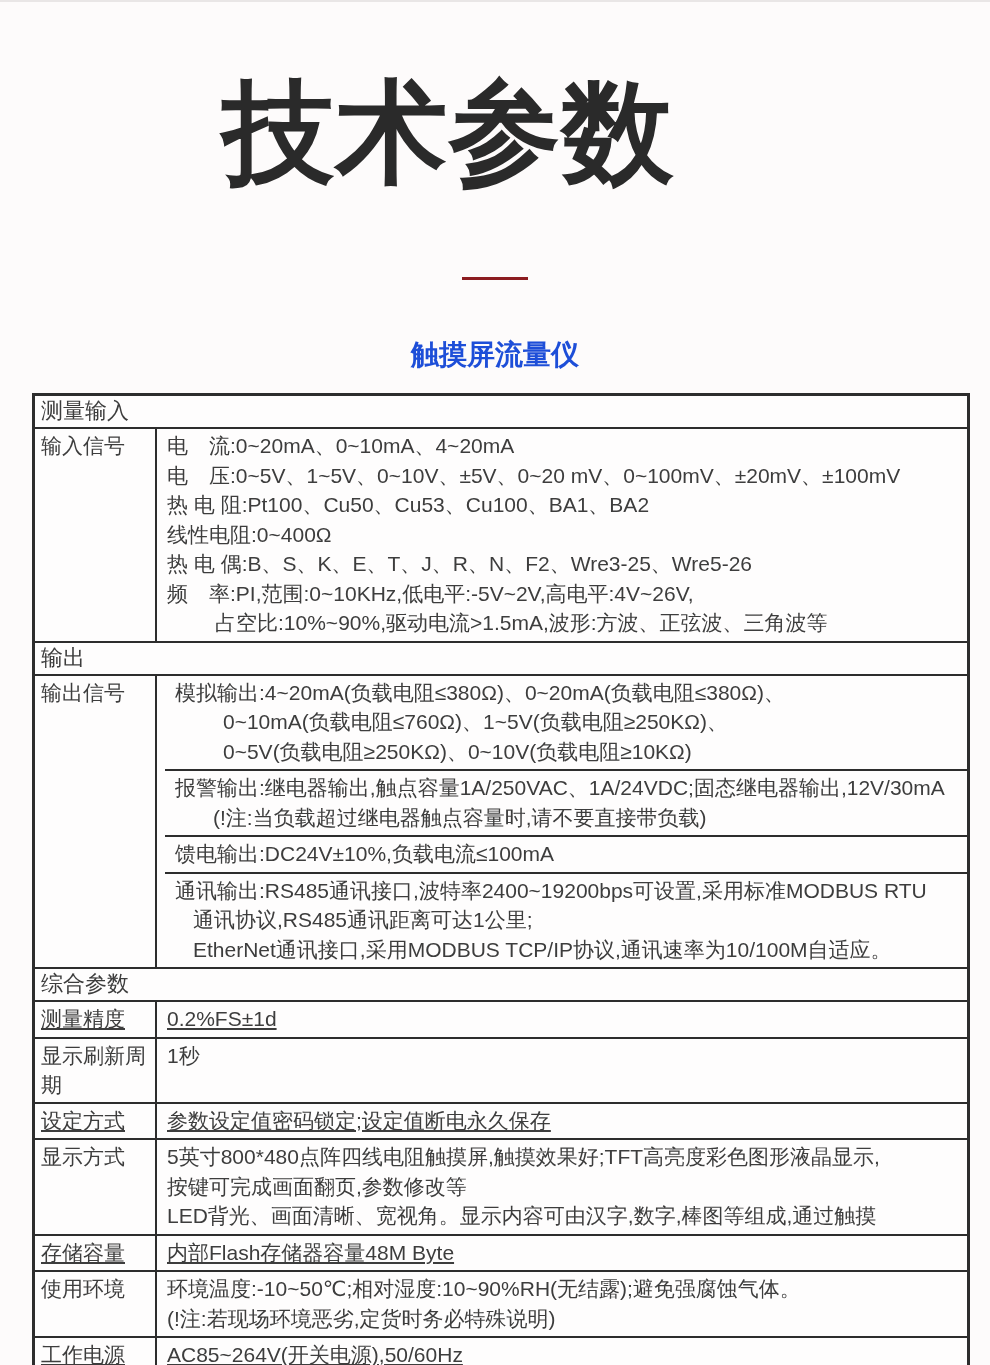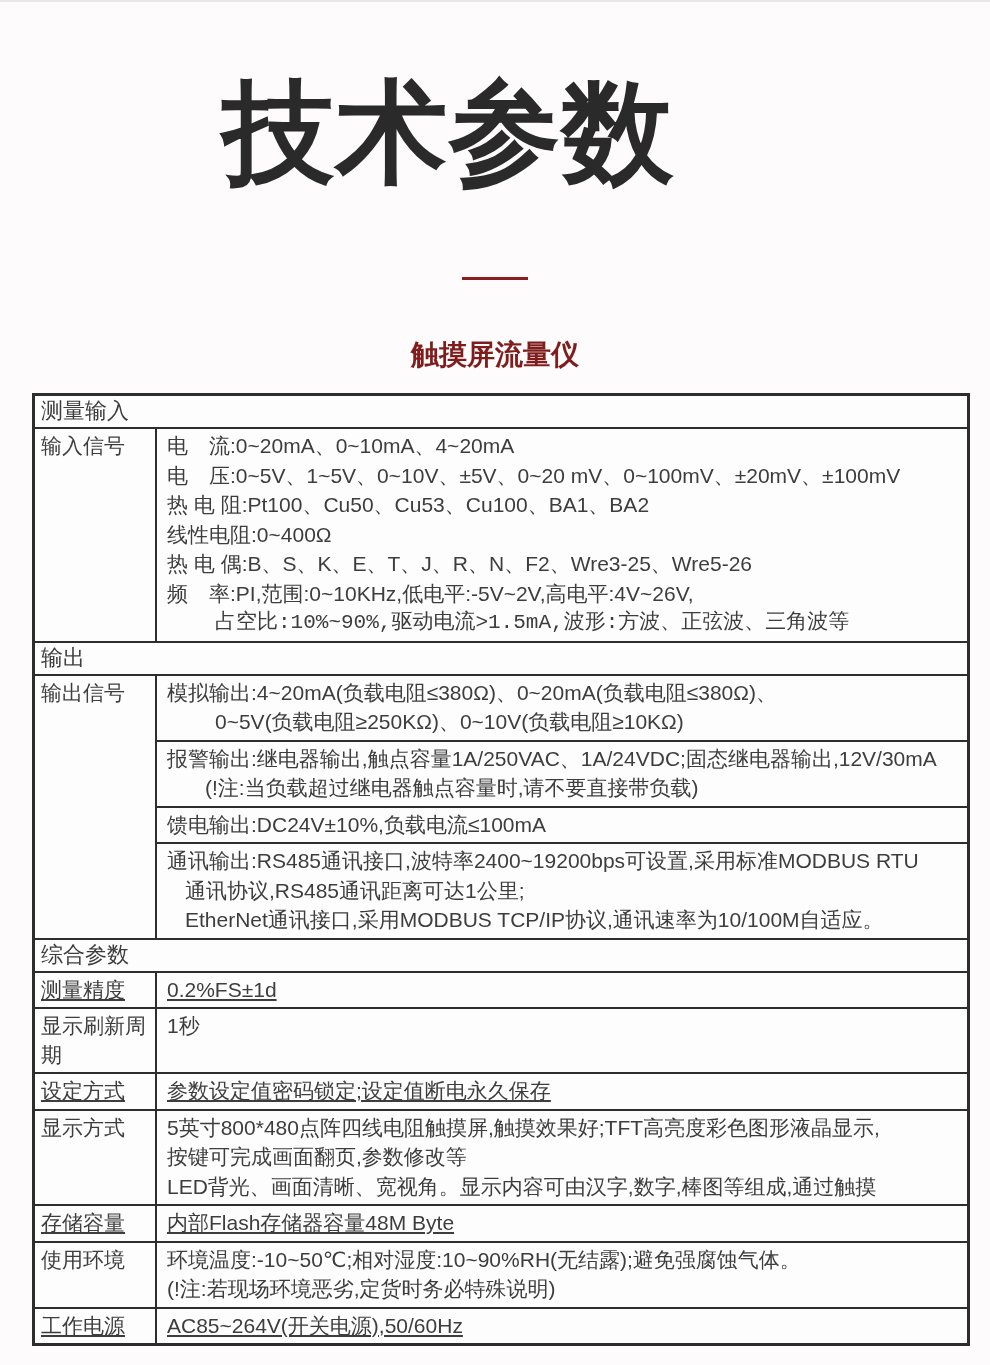--- a/index.html
+++ b/index.html
@@ -21,21 +21,21 @@
     font-size:112px;font-weight:900;line-height:1.2;
     color:#2a2a2a;letter-spacing:1px;
   }
   .accent-line{
     position:absolute;top:277px;left:50%;margin-left:-33px;
     width:66px;height:3px;
   }
   .page-subtitle{
     position:absolute;top:336px;left:0;width:990px;
     text-align:center;
-    font-size:28px;font-weight:700;color:#7f1d1d;
+    font-size:28px;font-weight:700;color:#1d4ed8;
   }
   .spec-table{
     position:absolute;top:393px;left:32px;width:938px;
     border:3px solid #2d2d2d;
     background:#fefdfd;
     box-sizing:border-box;
     font-size:21px;
   }
   .t-row{display:flex;border-bottom:2px solid #2d2d2d;}
   .t-row:last-child{border-bottom:none;}
@@ -47,26 +47,26 @@
   }
   .label-cell{
     width:110px;flex:0 0 110px;
     border-right:2px solid #2d2d2d;
     padding:2px 4px 3px 6px;
     box-sizing:content-box;
     line-height:29px;
   }
   .content-cell{flex:1;min-width:0;padding:2px 0 3px;}
   .content-cell.blocks{padding:0;}
-  .block{border-bottom:2px solid #2d2d2d;padding:2px 0 3px;}
+  .block{border-bottom:2px solid #2d2d2d;padding:2px 0 3px;margin-left:8px;}
   .block:last-child{border-bottom:none;}
   .line{
     line-height:29.5px;white-space:nowrap;padding-left:10px;
   }
-  .line.ind-a{padding-left:58px;font-family:Liberation Mono, monospace;}  
+  .line.ind-a{padding-left:58px;}  
   .line.ind-b{padding-left:58px;}  
   .line.ind-c{padding-left:48px;}  
   .line.ind-d{padding-left:28px;}  
   .simple .content-cell{padding:2px 0 3px;}
   .row-refresh{min-height:63px;}
   .row-simple{min-height:32px;box-sizing:border-box;text-decoration:underline;}
 </style>
 </head>
 <body>
 
@@ -95,20 +95,21 @@
     </div>
   </div>
 
   <div class="section-row">输出</div>
 
   <div class="t-row">
     <div class="label-cell">输出信号</div>
     <div class="content-cell blocks">
       <div class="block">
         <div class="line">模拟输出:4~20mA(负载电阻≤380Ω)、0~20mA(负载电阻≤380Ω)、</div>
+        <div class="line ind-b">0~10mA(负载电阻≤760Ω)、1~5V(负载电阻≥250KΩ)、</div>
         <div class="line ind-b">0~5V(负载电阻≥250KΩ)、0~10V(负载电阻≥10KΩ)</div>
       </div>
       <div class="block">
         <div class="line">报警输出:继电器输出,触点容量1A/250VAC、1A/24VDC;固态继电器输出,12V/30mA</div>
         <div class="line ind-c">(!注:当负载超过继电器触点容量时,请不要直接带负载)</div>
       </div>
       <div class="block">
         <div class="line">馈电输出:DC24V±10%,负载电流≤100mA</div>
       </div>
       <div class="block">

